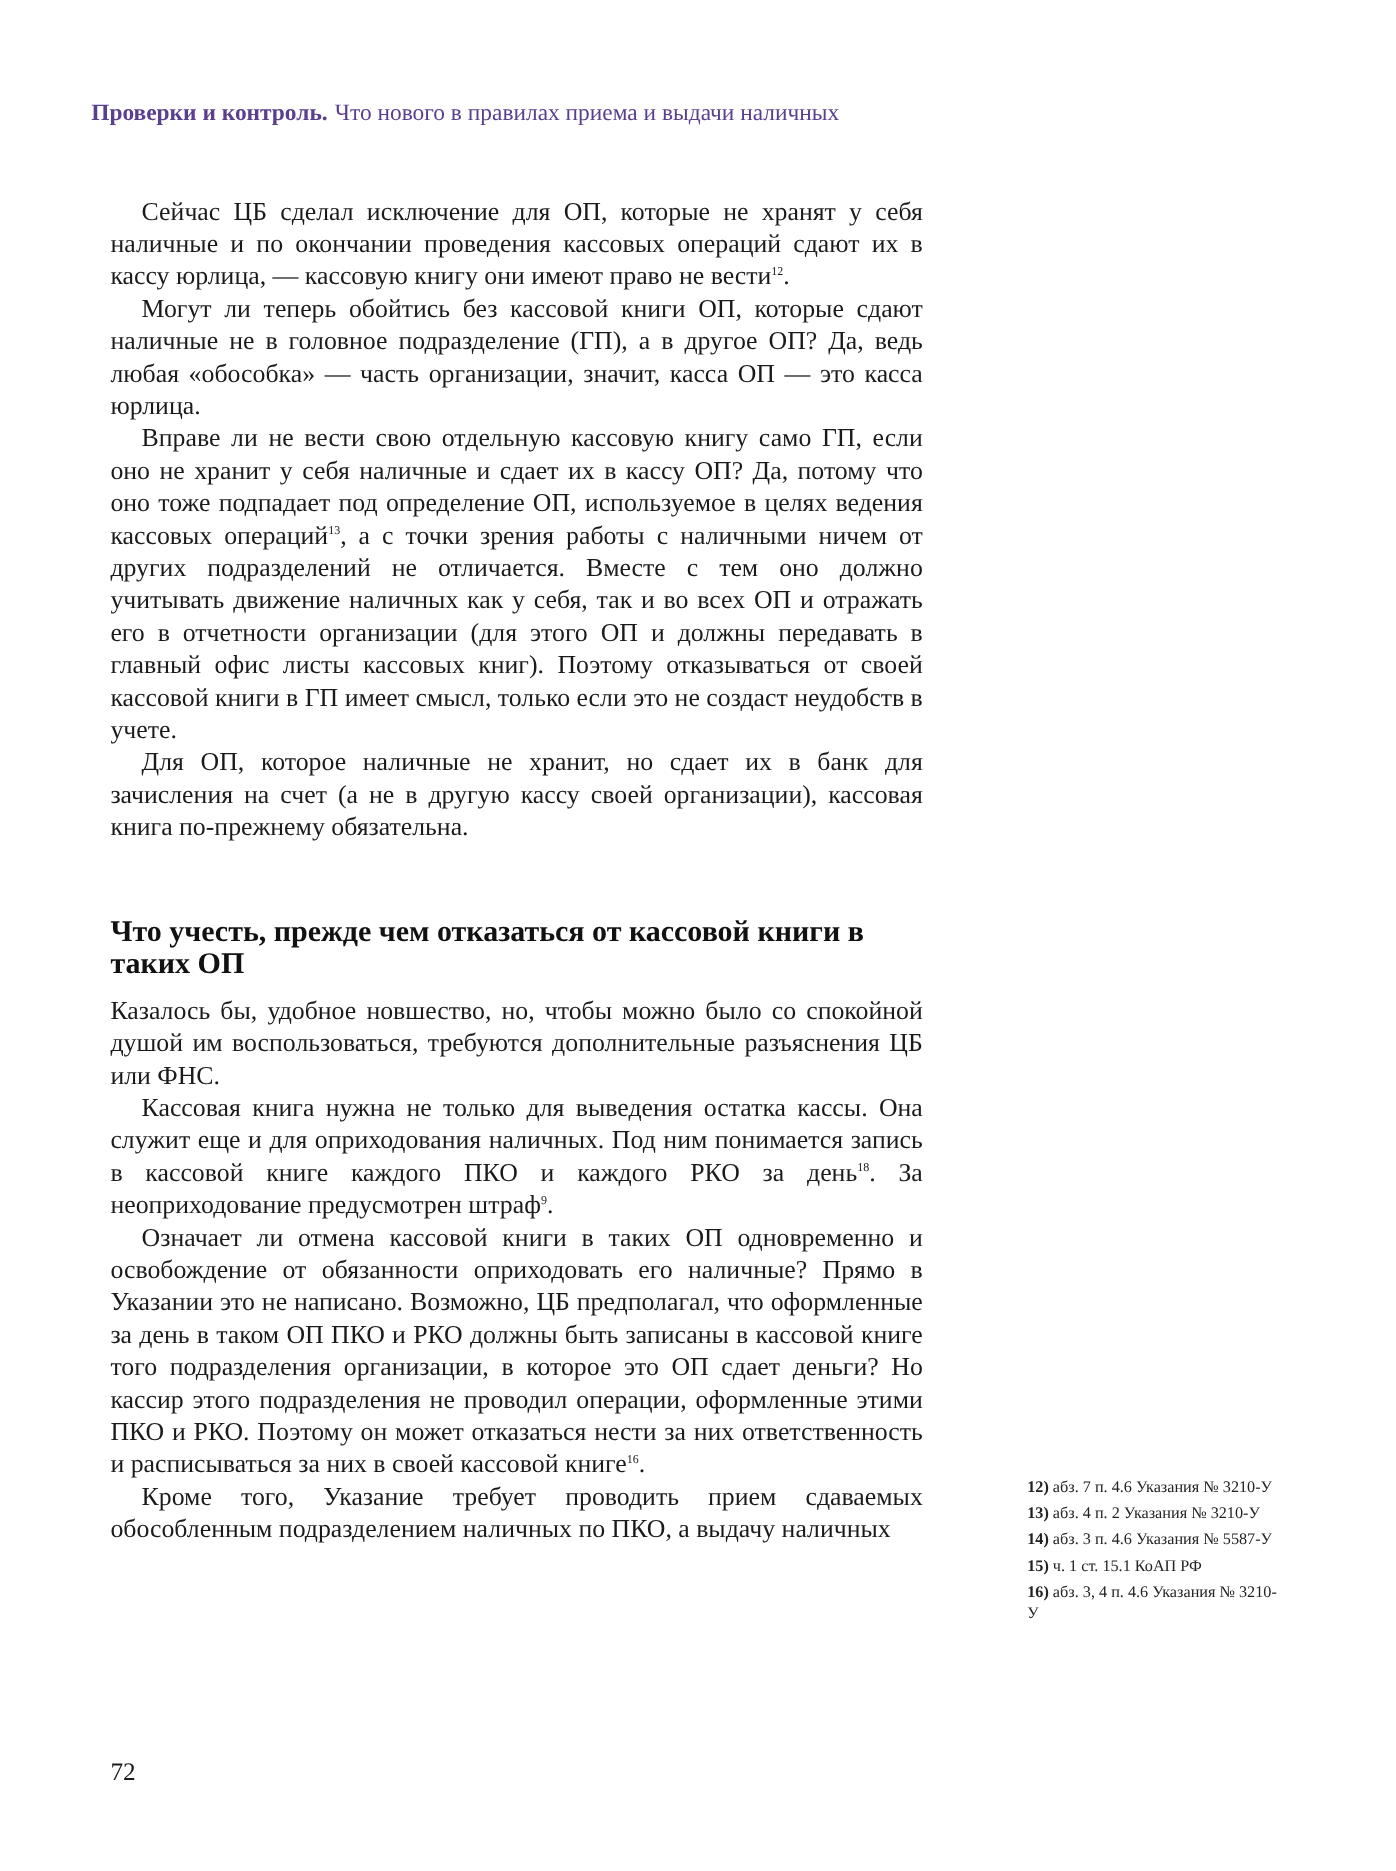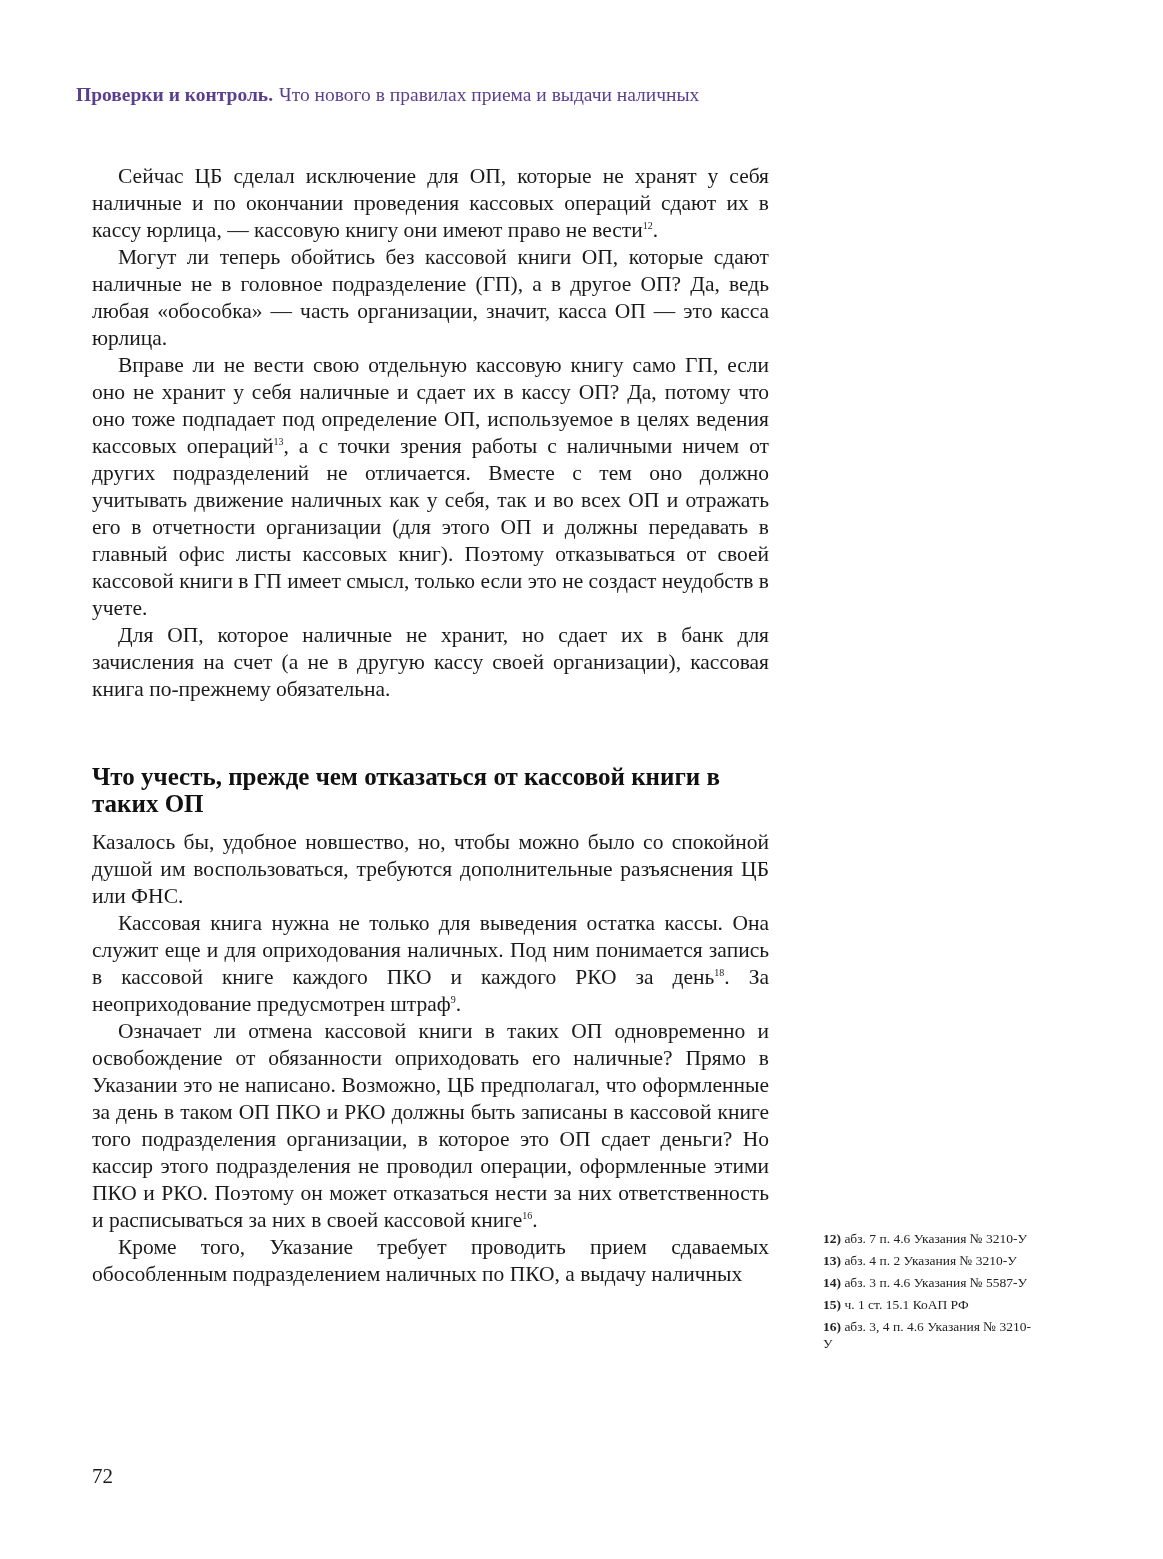--- a/index.html
+++ b/index.html
@@ -24,21 +24,21 @@
   }
   .main p.indent { text-indent: 26px; }
   sup { font-size: 10px; line-height: 0; vertical-align: 8px; }
 
   .section-heading {
     margin: 60px 0 12px 0; font-size: 25px; line-height: 27px;
     font-weight: bold; color: #111;
   }
 
   .sidenotes {
-    position: absolute; left: 823px; top: 1230px; width: 210px;
+    position: absolute; left: 856px; top: 1230px; width: 210px;
     font-size: 13.5px; line-height: 17px; color: #222;
   }
   .note { margin-bottom: 5px; }
   .note-num { font-weight: bold; }
 
   .page-number {
     position: absolute; left: 92px; top: 1464px;
     font-size: 21px; color: #1a1a1a;
   }
 </style>

